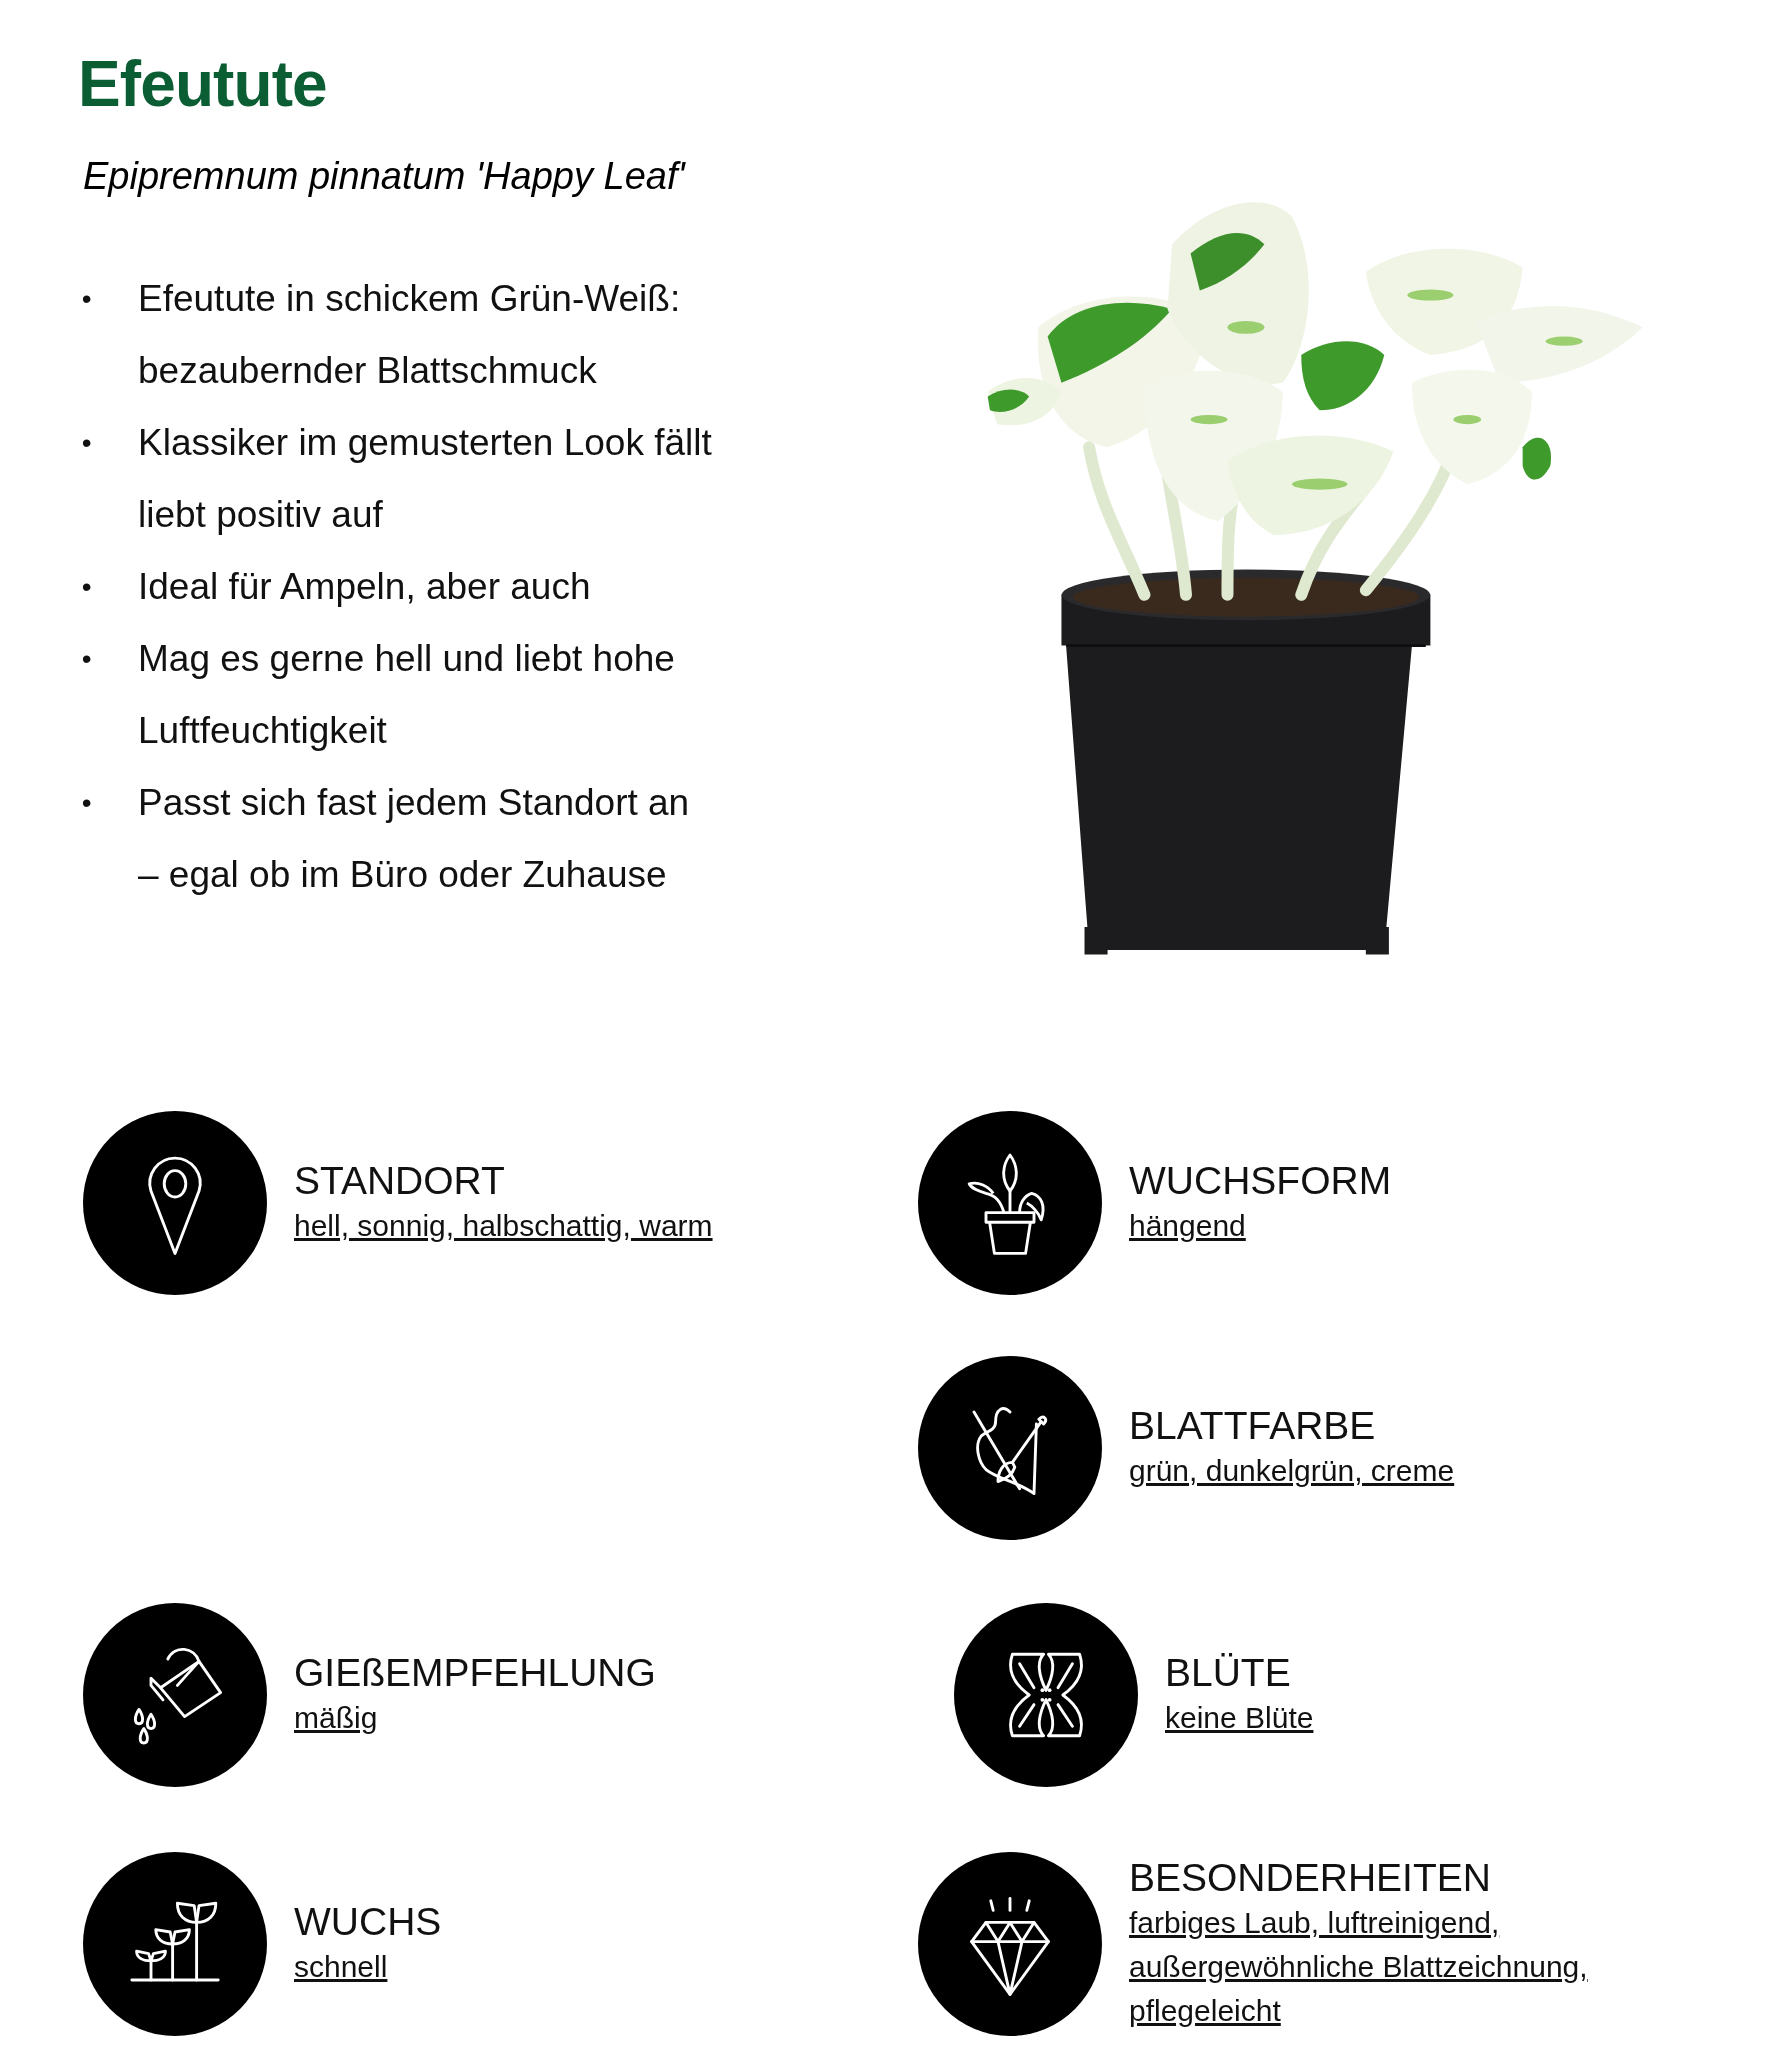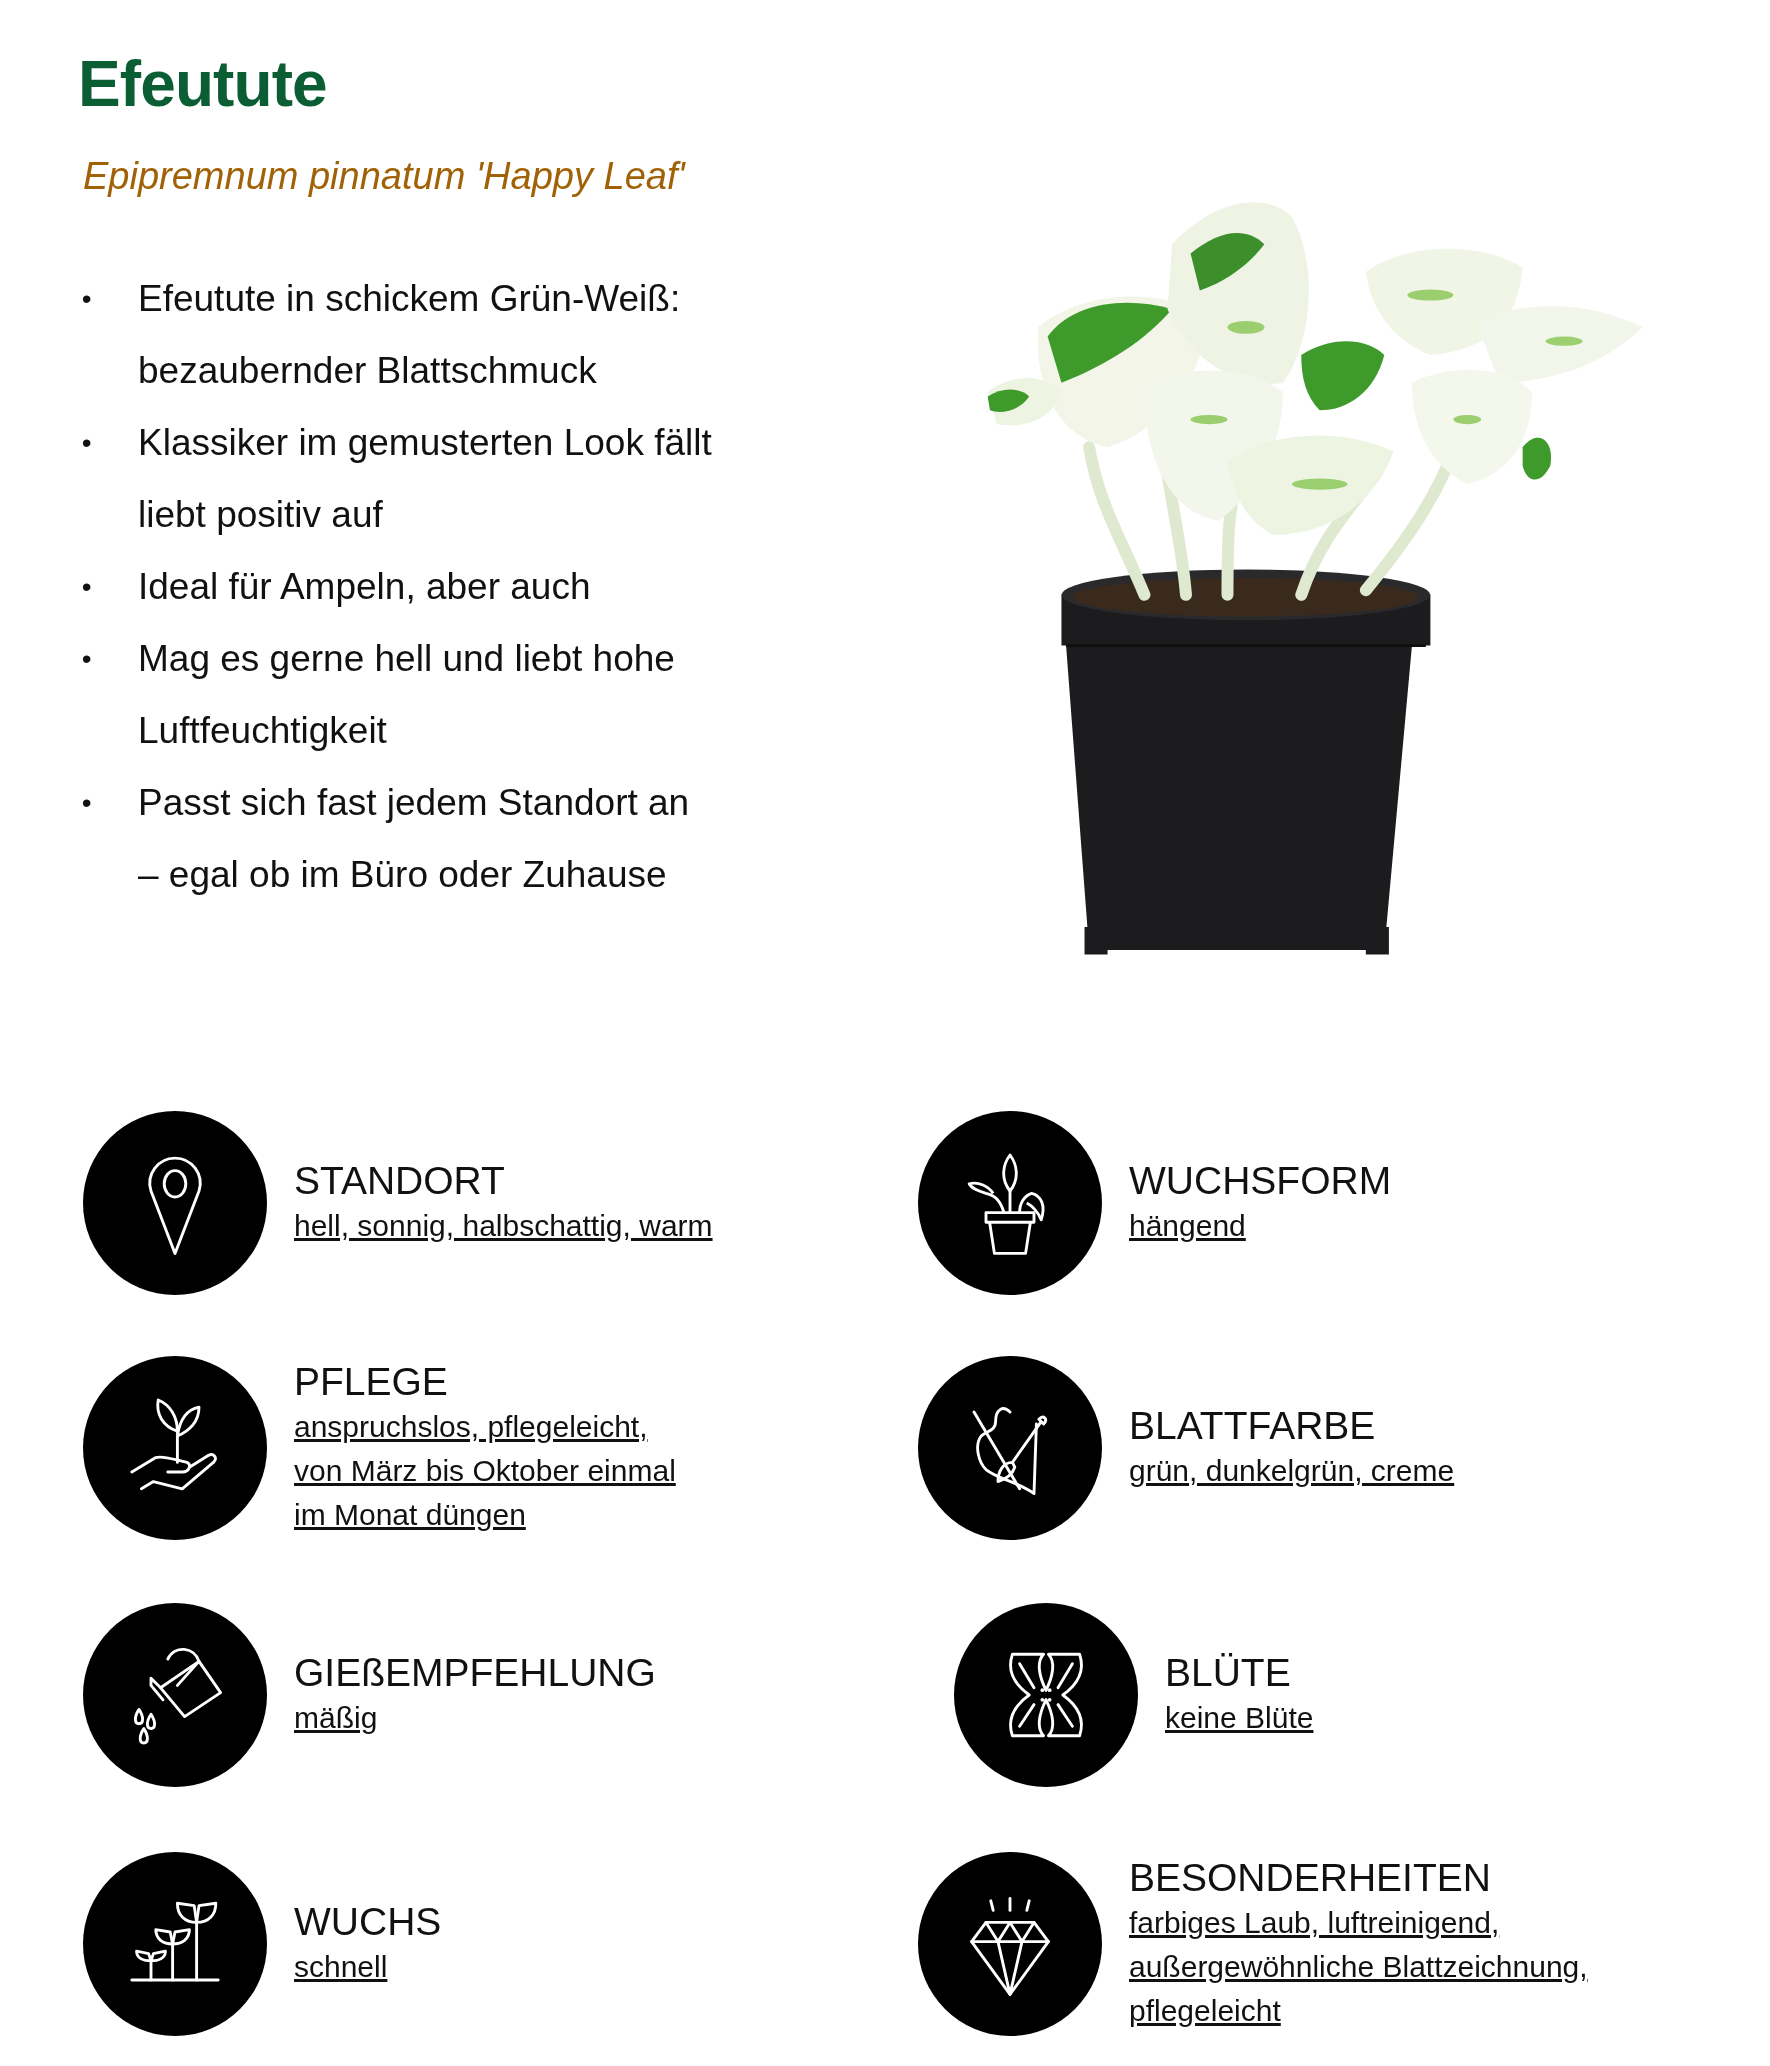--- a/index.html
+++ b/index.html
@@ -1,21 +1,21 @@
 <!DOCTYPE html>
 <html style="font-size:7.4px"><head>
 <meta charset="utf-8">
 <style>
   html, body { margin: 0; padding: 0; background: #ffffff; }
   body { width: 1771px; height: 2066px; position: relative; overflow: hidden;
          font-family: "Liberation Sans", "DejaVu Sans", sans-serif; color: #111; }
   .title { position: absolute; left: 78px; top: 52px; font-size: 64px; font-weight: 700;
            color: #0b5d33; letter-spacing: -0.9px; margin: 0; line-height: 1; }
   .subtitle { position: absolute; left: 83px; top: 157px; font-size: 38px; font-style: italic;
-              margin: 0; line-height: 1; color: #a16207; }
+              margin: 0; line-height: 1; color: #000000; }
   .bullets { position: absolute; left: 78px; top: 263px; width: 784px; margin: 0; padding: 0; list-style: none; }
   .bullet { position: relative; padding-left: 60px; font-size: 37px; line-height: 72px; margin: 0; }
   .bullet .dot { position: absolute; left: 3.7px; top: 0; font-size: 28px; line-height: 72px; }
   .bullet .line { display: block; }
   .plant { position: absolute; left: 969px; top: 189px; width: 766px; height: 784px; }
   .features { position: absolute; left: 0; top: 0; width: 1771px; height: 2066px; }
   .feature { position: absolute; display: flex; align-items: center; }
   .feature .circle { width: 184px; height: 184px; border-radius: 50%; background: #000;
                      display: flex; align-items: center; justify-content: center; flex: 0 0 184px; }
   .feature .circle svg { width: 120px; height: 120px; }
@@ -124,37 +124,20 @@
         <path d="M45 58 C42 48 38 44 30 42 C24 40 18 38 16 34 C24 32 32 36 36 42"></path>
         <path d="M58 58 C58 50 62 44 68 42 C76 44 80 52 76 64 C74 58 68 52 64 50"></path>
       </svg>
     </div>
     <div class="text">
       <p class="label">WUCHSFORM</p>
       <p class="value">hängend</p>
     </div>
   </div>
 
-  <div class="feature" style="left:83px; top:1356px; height:184px;">
-    <div class="circle">
-      <svg viewBox="0 0 100 100" fill="none" stroke="#fff" stroke-width="2.4" stroke-linejoin="round" stroke-linecap="round">
-        <path d="M52 62 L52 36"></path>
-        <path d="M52 36 C40 32 34 22 36 10 C46 14 52 24 52 36 Z"></path>
-        <path d="M52 40 C62 36 70 28 70 16 C60 18 54 26 52 40 Z"></path>
-        <path d="M14 70 L34 58 C40 56 50 60 60 62 C64 64 62 70 56 70 L44 70"></path>
-        <path d="M22 84 L32 78 L56 84 L82 62 C86 58 82 54 78 56 L62 66"></path>
-      </svg>
-    </div>
-    <div class="text">
-      <p class="label">PFLEGE</p>
-      <p class="value">anspruchslos, pflegeleicht,
-von März bis Oktober einmal
-im Monat düngen</p>
-    </div>
-  </div>
 
   <div class="feature" style="left:918px; top:1356px; height:184px;">
     <div class="circle">
       <svg viewBox="0 0 100 100" fill="none" stroke="#fff" stroke-width="2.4" stroke-linejoin="round" stroke-linecap="round">
         <path d="M50 20 C44 14 38 18 38 28 C38 36 30 36 26 40 C20 48 24 62 30 68 C40 76 56 78 70 88 L72 30"></path>
         <path d="M20 20 L58 84"></path>
         <path d="M76 28 L52 62"></path>
         <path d="M74 26 C78 22 82 26 78 30 Z"></path>
         <path d="M52 62 C44 62 40 70 40 78 C46 76 52 72 54 66 Z"></path>
       </svg>

